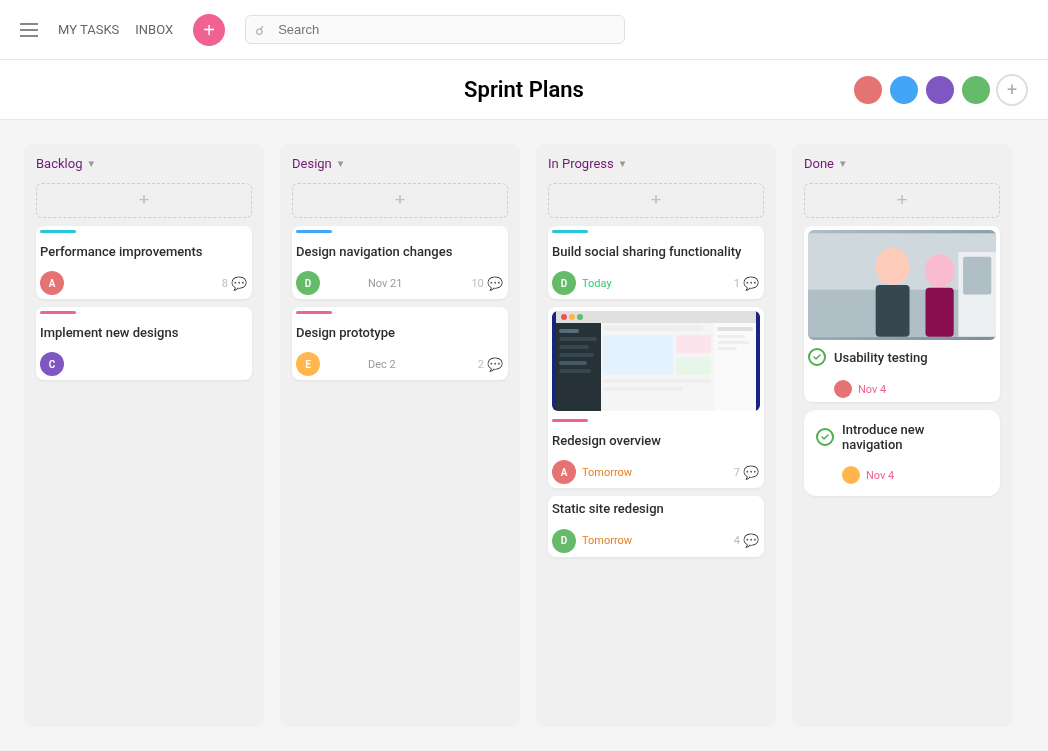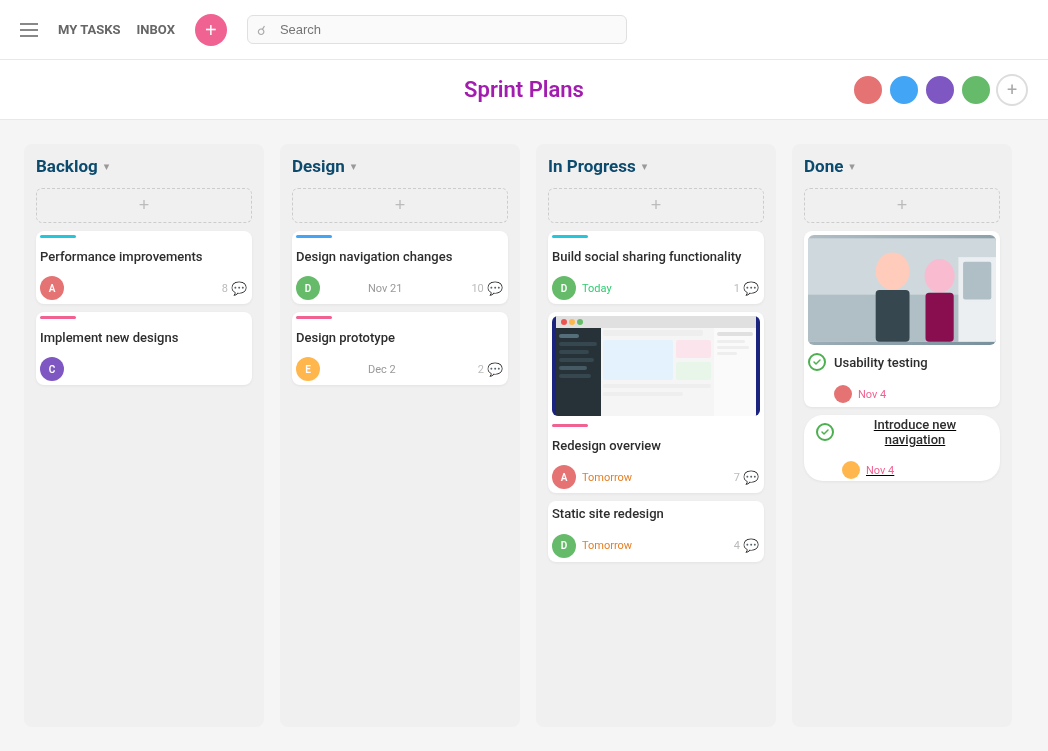--- a/index.html
+++ b/index.html
@@ -11,41 +11,41 @@
       border-bottom: 1px solid #e8e8e8;
       height: 60px;
       display: flex;
       align-items: center;
       padding: 0 20px;
       gap: 20px;
     }
     .nav-hamburger { display: flex; flex-direction: column; gap: 4px; cursor: pointer; }
     .nav-hamburger span { width: 18px; height: 2px; background: #888; display: block; }
     .nav-links { display: flex; gap: 16px; }
-    .nav-link { font-size: 13px; color: #666; cursor: pointer; font-weight: 700; }
+    .nav-link { font-size: 13px; color: #666; cursor: pointer; font-weight: 400; }
     .add-btn {
       width: 32px; height: 32px; border-radius: 50%; background: #f06292;
       display: flex; align-items: center; justify-content: center;
       color: #fff; font-size: 20px; cursor: pointer; border: none; line-height: 1;
     }
     .search-wrap { position: relative; flex: 1; max-width: 380px; }
     .search-wrap input { width: 100%; border: 1px solid #e0e0e0; border-radius: 6px; padding: 6px 12px 6px 32px; font-size: 13px; color: #999; background: #fafafa; outline: none; }
     .search-icon-wrap { position: absolute; left: 10px; top: 50%; transform: translateY(-50%); color: #aaa; font-size: 13px; }
 
     
     .page-header {
       background: #fff;
       border-bottom: 1px solid #e8e8e8;
       height: 60px;
       display: flex;
       align-items: center;
       justify-content: center;
       position: relative;
     }
-    .page-title { font-size: 22px; font-weight: 600; color: #a21caf; }
+    .page-title { font-size: 22px; font-weight: 600; color: #000000; }
     .avatar-group {
       position: absolute; right: 20px;
       display: flex; align-items: center; gap: 4px;
     }
     .avatar {
       width: 32px; height: 32px; border-radius: 50%;
       border: 2px solid #fff;
       overflow: hidden; display: flex; align-items: center; justify-content: center;
       font-size: 13px; font-weight: 600; color: #fff;
     }
@@ -71,21 +71,21 @@
       min-width: 240px;
       padding: 12px;
       display: flex;
       flex-direction: column;
       gap: 8px;
     }
     .column-header {
       display: flex; align-items: center; gap: 6px;
       margin-bottom: 4px;
     }
-    .column-title { font-size: 17px; font-weight: 700; color: #0c4a6e; }
+    .column-title { font-size: 13px; font-weight: 400; color: #701a75; }
     .column-chevron { color: #999; font-size: 11px; }
     .add-card-btn {
       width: 100%;
       border: 1.5px dashed #ccc;
       border-radius: 6px;
       background: transparent;
       padding: 6px;
       font-size: 18px;
       color: #bbb;
       cursor: pointer;
@@ -114,36 +114,35 @@
     .card-meta { display: flex; align-items: center; gap: 4px; }
     .card-date { font-size: 11px; }
     .card-date.green { color: #2ecc71; text-align: right; }
     .card-date.orange { color: #e67e22; }
     .card-date.gray { color: #999; margin-left: 42px; }
     .comment-icon { color: #ccc; font-size: 13px; }
 
     
     .done-card {
       background: #fff;
-      border-radius: 19px;
-      padding: 2px 12px;
+      border-radius: 12px;
+      padding: 12px 12px;
       box-shadow: 0 1px 3px rgba(0,0,0,0.06);
-      text-decoration: underline;
     }
     .done-card-row {
       display: flex; align-items: center; gap: 8px;
     }
     .check-circle {
       width: 18px; height: 18px; border-radius: 50%;
       border: 2px solid #9e9e9e; display: flex; align-items: center; justify-content: center;
       flex-shrink: 0;
     }
     .check-circle.green { border-color: #4caf50; }
     .check-circle svg { width: 10px; height: 10px; }
-    .done-title { font-size: 13px; color: #2d2d2d; font-weight: 500; text-align: center; }
+    .done-title { font-size: 13px; color: #2d2d2d; font-weight: 500; }
     .done-date-row { display: flex; align-items: center; gap: 6px; margin-top: 14px; padding-left: 26px; }
     .done-date { font-size: 11px; color: #f06292; }
 
     .column-done { width: 220px; min-width: 220px; }
   </style>
 </head>
 <body>
 
 <div class="top-nav">
   <div class="nav-hamburger">

